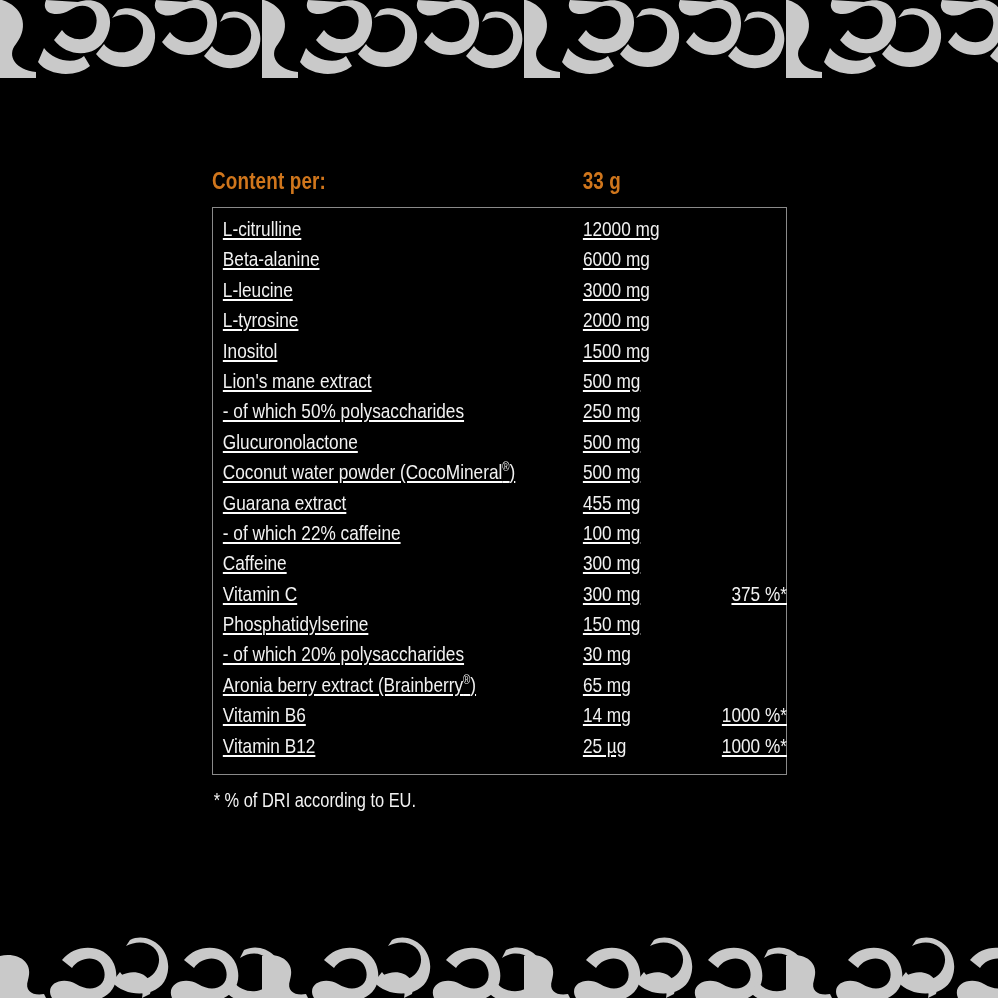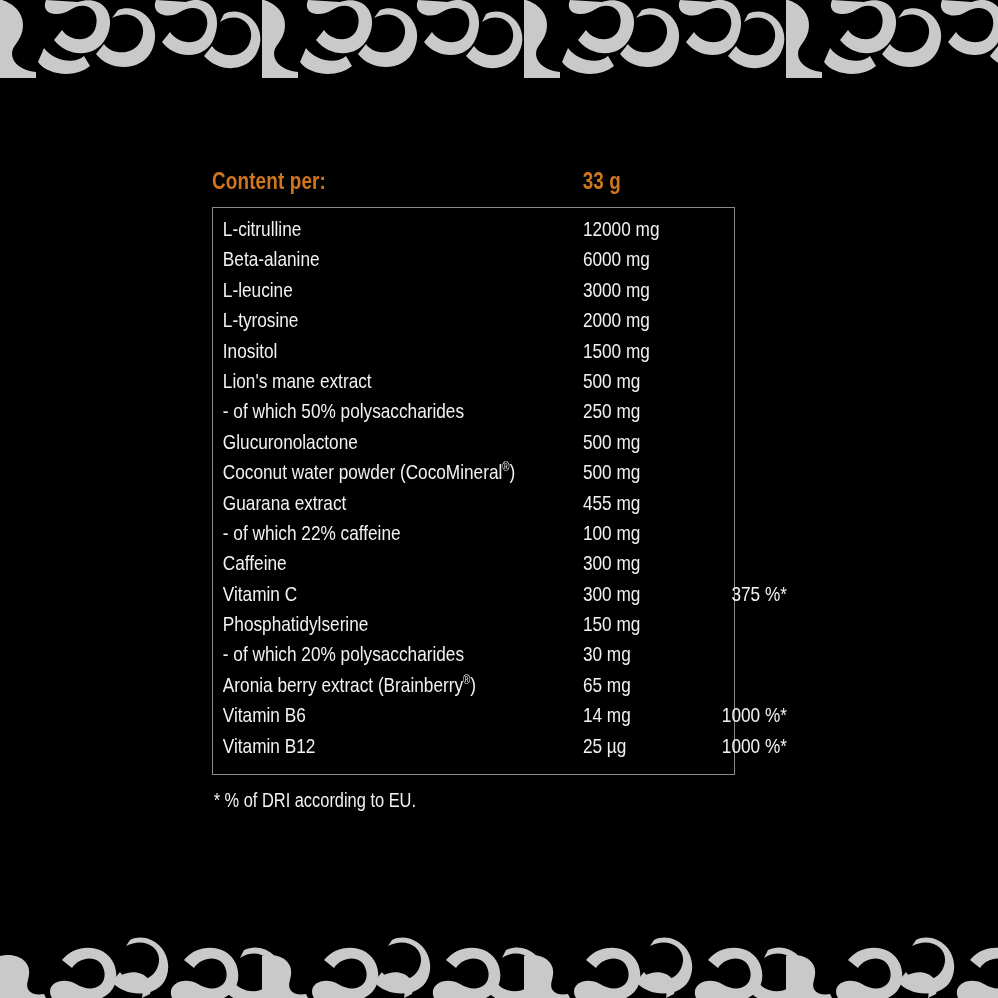--- a/index.html
+++ b/index.html
@@ -27,21 +27,21 @@
   .band-top { top: 0; }
   .band-bottom { bottom: 0; height: 62px; }
 
   .band svg { display: block; }
 
   
   .panel {
     position: absolute;
     left: 212px;
     top: 168px;
-    width: 523px;
+    width: 575px;
   }
 
   .header-row {
     display: flex;
     align-items: baseline;
     color: #d0761c;
     font-size: 23px;
     font-weight: 700;
     letter-spacing: 0.2px;
     padding-bottom: 12px;
@@ -51,20 +51,21 @@
     width: 700px;
   }
   .header-label { width: 452px; }
   .header-value { }
 
   .table {
     border: 1px solid #8a8a8a;
     border-left: 1px solid #8a8a8a;
     border-right: 1px solid #8a8a8a;
     padding: 9px 0 10px 0;
+    text-decoration: underline;
   }
 
   .row {
     display: flex;
     align-items: baseline;
     height: 30.4px;
     font-size: 21px;
     color: #f2f2f2;
     transform: scaleX(0.82);
     transform-origin: left center;

